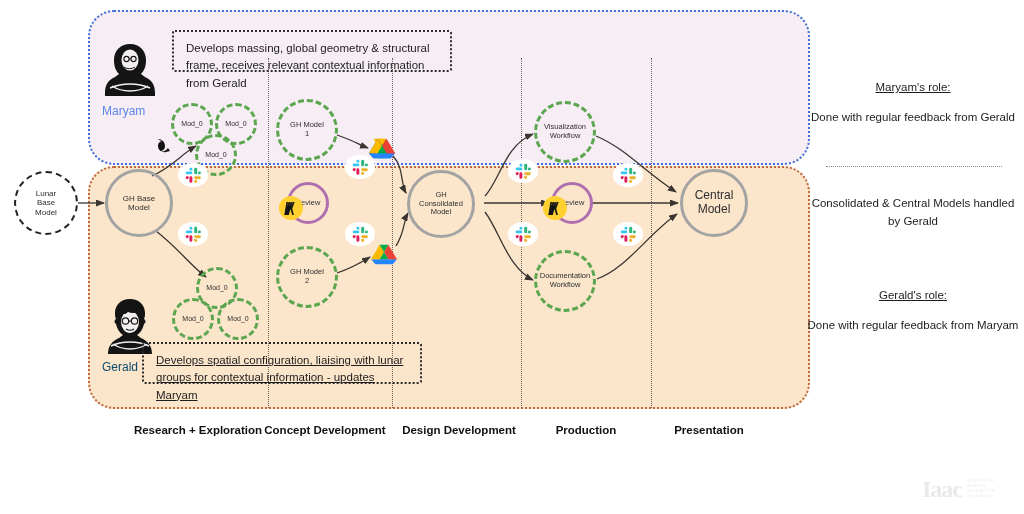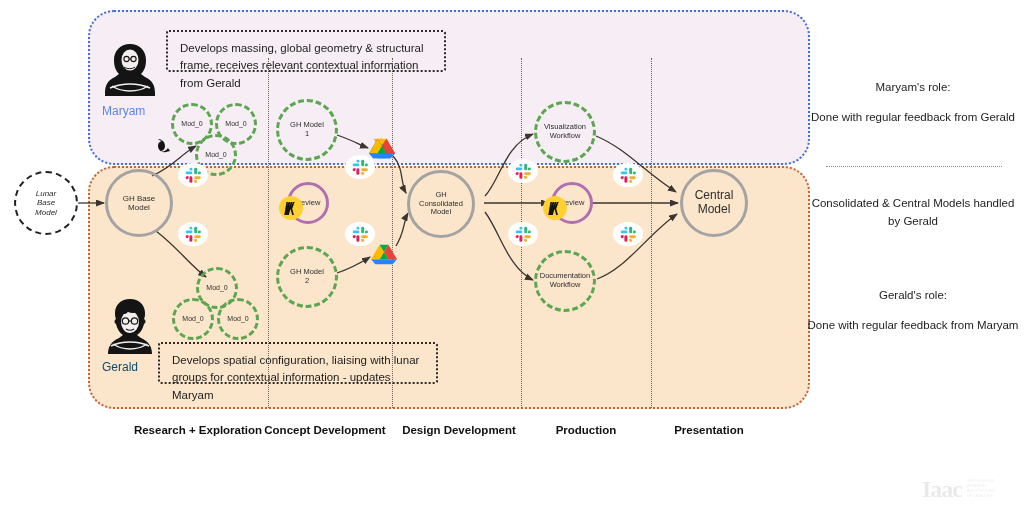--- a/index.html
+++ b/index.html
@@ -34,21 +34,21 @@
   
   .node{
     position:absolute;border-radius:50%;
     display:flex;align-items:center;justify-content:center;
     text-align:center;box-sizing:border-box;
     line-height:1.15;color:#2e2e2e;
   }
   .node span{display:block;padding:0 2px;}
   .node-solid-green{border:3px solid #a3a3a3;background:transparent;}
   .node-dash-green{border:3px dashed #5ba64f;background:transparent;}
-  .node-dash-dark{border:2px dashed #222;background:transparent;font-style:italic;}
+  .node-dash-dark{border:2px dashed #222;background:transparent;}
   .node-solid-purple{border:3px solid #b06fae;background:transparent;}
 
   
   .note{
     position:absolute;box-sizing:border-box;
     border:2px dotted #2b2b2b;border-radius:3px;
     background:transparent;
     padding:8px 12px;
     font-size:11.5px;line-height:1.5;color:#1d1d1d;
   }
@@ -57,21 +57,21 @@
   .persona{position:absolute;text-align:left;width:62px;}
   .persona .name{margin-top:2px;font-size:12px;}
   #name-maryam{color:#5d86e8;}
   #name-gerald{color:#0c4a6e;}
 
   
   .annot{
     position:absolute;text-align:center;width:214px;left:806px;
     font-size:11.5px;line-height:1.6;color:#1d1d1d;
   }
-  .annot .ttl{margin-bottom:12px;}
+  .annot .ttl{margin-bottom:12px;text-decoration:underline;}
   .annot-sep{
     position:absolute;left:826px;width:176px;height:0;
     border-top:1px dotted #8a8a8a;
   }
 
   
   .phase-label{
     position:absolute;text-align:center;
     font-size:11.5px;font-weight:bold;color:#111;
     transform:translateX(-50%);white-space:nowrap;
@@ -174,23 +174,23 @@
       <circle cx="23.5" cy="25" r="3.2" fill="none" stroke="#141414" stroke-width="1.2"></circle>
       <circle cx="32.5" cy="25" r="3.2" fill="none" stroke="#141414" stroke-width="1.2"></circle>
       <path d="M26.7 25h2.6" stroke="#141414" stroke-width="1.1"></path>
       <path d="M24 33c2.5 1.6 5.5 1.6 8 0" stroke="#141414" stroke-width="1.1" fill="none"></path>
       <path d="M9 50c6-3 12-4 19-4s13 1 19 4" stroke="#f3efee" stroke-width="1.6" fill="none"></path>
       <path d="M11 48c6 4 11 5 17 5s11-1 17-5" stroke="#f3efee" stroke-width="1.4" fill="none"></path>
     </svg>
     <div class="name" id="name-gerald">Gerald</div>
   </div>
 
-  <div class="note" style="left:166px;top:30px;width:280px;height:42px;">Develops massing, global geometry &amp; structural frame, receives relevant contextual information from Gerald</div>
-
-  <div class="note" style="left:158px;top:342px;width:280px;height:42px;">Develops spatial configuration, liaising with lunar groups for contextual information - updates Maryam</div>
+  <div class="note" style="left:172px;top:30px;width:280px;height:42px;">Develops massing, global geometry &amp; structural frame, receives relevant contextual information from Gerald</div>
+
+  <div class="note" style="left:142px;top:342px;width:280px;height:42px;text-decoration:underline;">Develops spatial configuration, liaising with lunar groups for contextual information - updates Maryam</div>
 
   <div class="node node-dash-dark" style="left:14px;top:171px;width:64px;height:64px;font-size:8px;">
     <div>
       <span>Lunar</span>
       <span>Base</span>
       <span>Model</span>
     </div>
   </div>
 
   <div class="node node-solid-green" style="left:105px;top:169px;width:68px;height:68px;font-size:8px;">

